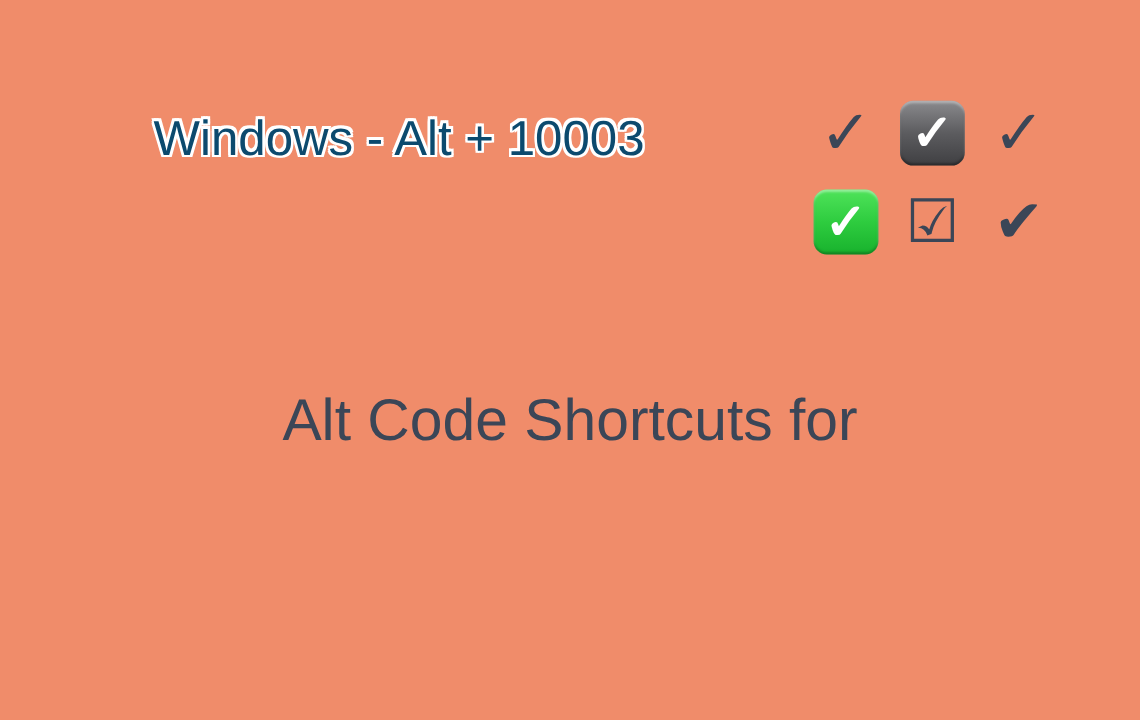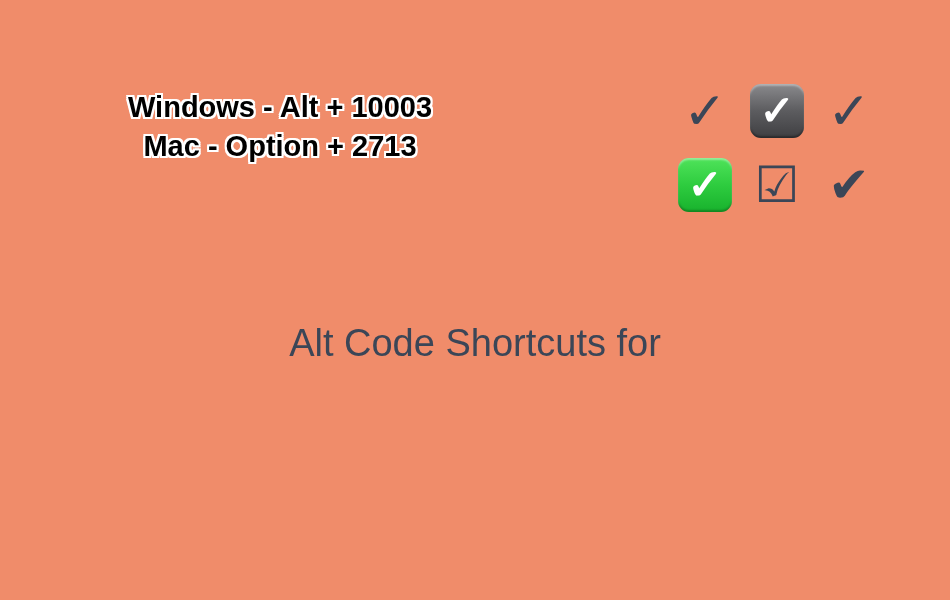--- a/index.html
+++ b/index.html
@@ -18,23 +18,23 @@
     }
     
     .shortcuts-block {
       position: absolute;
       top: 88px;
       left: 128px;
       text-align: center;
     }
     
     .shortcut-line {
-      font-size: 29px;
-      font-weight: bold;
-      color: #000000;
+      font-size: 41px;
+      font-weight: normal;
+      color: #0c4a6e;
       -webkit-text-stroke: 2px #ffffff;
       paint-order: stroke fill;
       line-height: 1.35;
       text-shadow: 
         -2px -2px 0 #fff,
          2px -2px 0 #fff,
         -2px  2px 0 #fff,
          2px  2px 0 #fff,
         -2px  0   0 #fff,
          2px  0   0 #fff,
@@ -118,32 +118,31 @@
     
     .title-block {
       position: absolute;
       top: 318px;
       left: 0;
       right: 0;
       text-align: center;
     }
     
     .title-line {
-      font-size: 38px;
+      font-size: 49px;
       color: #3b4657;
       line-height: 1.35;
       font-weight: 400;
     }
   </style>
 </head>
 <body>
 
 <div class="shortcuts-block">
   <div class="shortcut-line">Windows - Alt + 10003</div>
-  <div class="shortcut-line">Mac - Option + 2713</div>
 </div>
 
 <div class="icons-grid">
   <div class="icon-cell">
     <span class="glyph-check">✓</span>
   </div>
   <div class="icon-cell">
     <div class="rounded-box-dark">
       <span class="inner-check">✓</span>
     </div>

